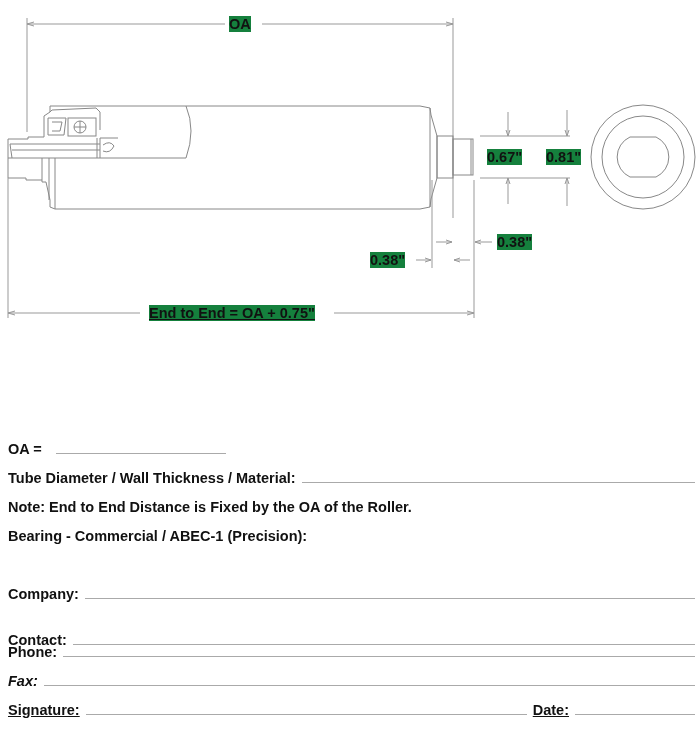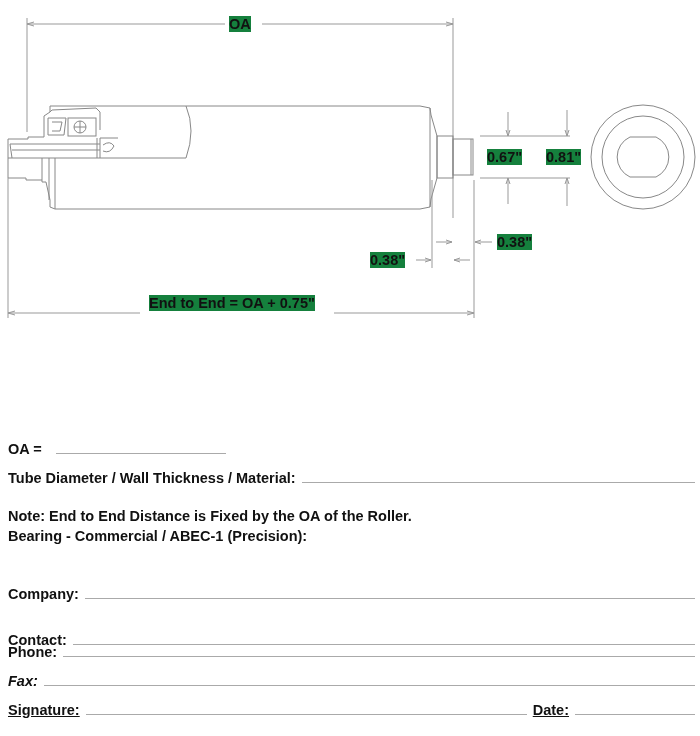--- a/index.html
+++ b/index.html
@@ -107,34 +107,34 @@
       <path d="M8 313 l7 -2 M8 313 l7 2"></path>
       <path d="M474 313 l-7 -2 M474 313 l-7 2"></path>
     </g>
   </svg>
 
   <span class="lbl" style="left:229px; top:16px;">OA</span>
   <span class="lbl" style="left:487px; top:149px;">0.67"</span>
   <span class="lbl" style="left:546px; top:149px;">0.81"</span>
   <span class="lbl" style="left:497px; top:234px;">0.38"</span>
   <span class="lbl" style="left:370px; top:252px;">0.38"</span>
-  <span class="lbl" style="left:149px; top:295px;">End to End = OA + 0.75"</span>
+  <span class="lbl" style="left:149px; top:305px;text-decoration:underline;">End to End = OA + 0.75"</span>
 </div>
 
 <div class="form-row" style="top:437px;">
   <span class="label" style="padding-right:14px;margin-top:48px;">OA  =</span>
   <span class="line" style="flex:0 0 170px;"></span>
 </div>
 
 <div class="form-row" style="top:466px;">
   <span class="label">Tube Diameter / Wall Thickness / Material:</span>
   <span class="line"></span>
 </div>
 
-<div class="form-row" style="top:495px;margin-top:9px;">
+<div class="form-row" style="top:495px;">
   <span class="label">Note: End to End Distance is Fixed by the OA of the Roller.</span>
 </div>
 
 <div class="form-row" style="top:524px;">
   <span class="label">Bearing - Commercial / ABEC-1 (Precision):</span>
 </div>
 
 <div class="form-row" style="top:582px;">
   <span class="label">Company:</span>
   <span class="line"></span>

